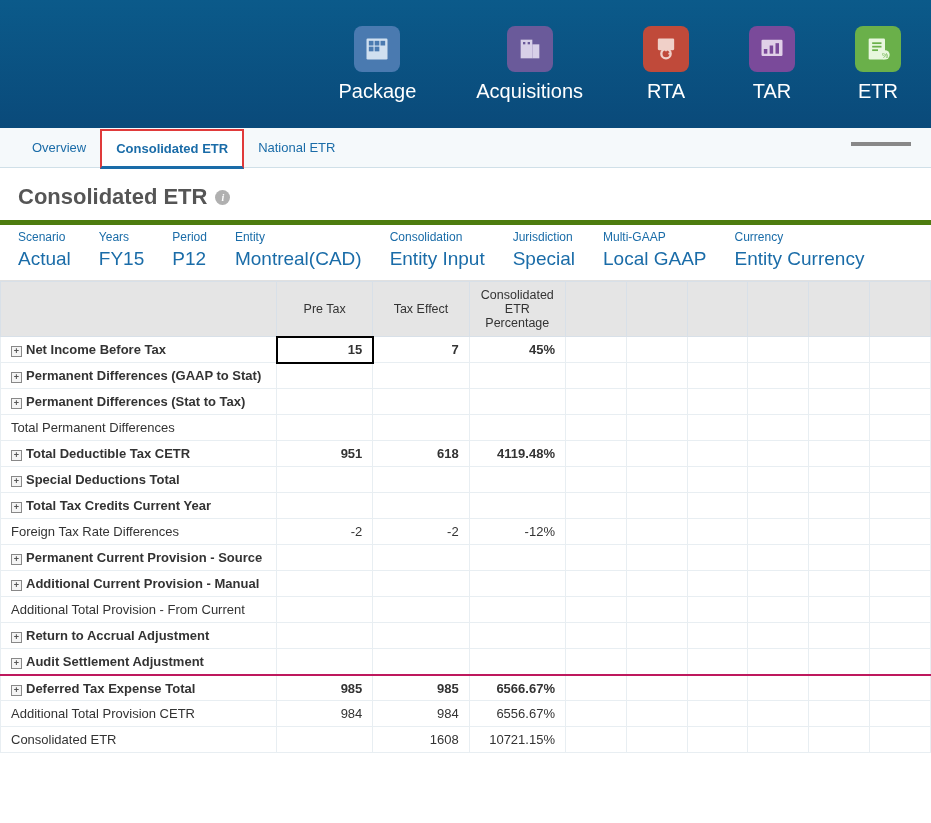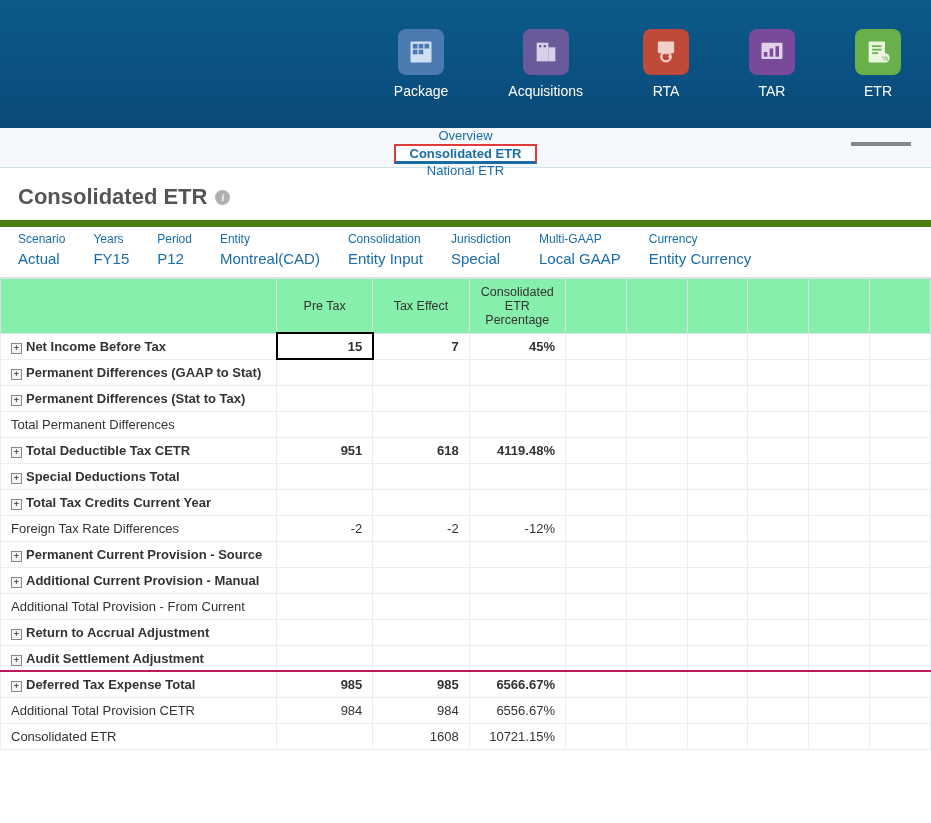--- a/index.html
+++ b/index.html
@@ -1,44 +1,44 @@
 <!DOCTYPE html>
 <html><head>
 <meta charset="utf-8">
 <style>
   * { box-sizing: border-box; }
   html, body { margin: 0; padding: 0; font-family: Arial, Helvetica, sans-serif; font-size: 13px; color: #333; background: #fff; }
   .topbar { background: #0a4a7a; background: linear-gradient(to bottom, #0b5a8a 0%, #0a4a7a 100%); height: 128px; display: flex; justify-content: flex-end; align-items: center; padding: 0 30px; gap: 60px; }
   .nav-item { display: flex; flex-direction: column; align-items: center; gap: 8px; cursor: pointer; }
   .nav-icon { width: 46px; height: 46px; border-radius: 8px; display: flex; align-items: center; justify-content: center; position: relative; }
-  .nav-label { color: #fff; font-size: 14px; }
+  .nav-label { color: #fff; font-size: 20px; }
   .icon-package { background: #4a7ab0; }
   .icon-acq { background: #6a5a9a; }
   .icon-rta { background: #c04a3a; }
   .icon-tar { background: #7a4a9a; }
   .icon-etr { background: #6ab04a; }
   .nav-icon svg { width: 28px; height: 28px; }
   .etr-underline { position: absolute; right: 20px; bottom: -18px; width: 60px; height: 4px; background: #888; }
   .topbar-wrap { position: relative; }
 
-  .tabs-row { background: #f5f9fb; border-bottom: 1px solid #d0e0e8; padding: 0 18px; display: flex; align-items: center; height: 40px; gap: 0; flex-direction: column; }
+  .tabs-row { background: #f5f9fb; border-bottom: 1px solid #d0e0e8; padding: 0 18px; display: flex; align-items: center; height: 40px; gap: 0; }
   .tab { padding: 0 14px; height: 40px; display: flex; align-items: center; color: #1a6ca8; font-size: 13px; cursor: pointer; }
   .tab.active { font-weight: bold; border: 2px solid #e03a3a; border-bottom: 3px solid #1a6ca8; background: #fff; position: relative; top: 1px; }
 
   .page-title { display: flex; align-items: center; gap: 8px; padding: 16px 18px 10px; }
   .page-title h2 { margin: 0; font-size: 22px; color: #555; font-weight: bold; }
   .info-icon { width: 15px; height: 15px; border-radius: 50%; background: #b0b0b0; color: #fff; display: inline-flex; align-items: center; justify-content: center; font-size: 10px; font-style: italic; font-family: Georgia, serif; font-weight: bold; }
 
-  .dims-bar { padding: 4px 18px 8px; border-top: 7px solid #4d7c0f; border-bottom: 1px solid #e0e0e0; display: flex; gap: 28px; }
+  .dims-bar { padding: 4px 18px 8px; border-top: 5px solid #4d7c0f; border-bottom: 1px solid #e0e0e0; display: flex; gap: 28px; }
   .dim-group { display: flex; flex-direction: column; }
   .dim-label { color: #1a6ca8; font-size: 12px; line-height: 1.4; }
-  .dim-value { color: #1a6ca8; font-size: 15px; line-height: 1.4; }
+  .dim-value { color: #1a6ca8; font-size: 19px; line-height: 1.4; }
 
   .data-table { width: 100%; border-collapse: collapse; }
-  .data-table th { font-weight: normal; color: #333; padding: 6px 10px; border: 1px solid #d8e0e8; background: #86efac; text-align: center; vertical-align: middle; height: 50px; font-size: 12.5px;}
+  .data-table th { font-weight: normal; color: #333; padding: 6px 10px; border: 1px solid #d8e0e8; background: #e5e5e5; text-align: center; vertical-align: middle; height: 50px; font-size: 12.5px;}
   .data-table td { padding: 4px 10px; border: 1px solid #e8eef2; height: 26px; font-size: 13px; }
   .row-label { width: 250px; white-space: nowrap; }
   .data-table td.num { text-align: right; width: 95px; }
   .bold-row td { font-weight: bold; }
   .bold-row .row-label { font-weight: bold; }
   .expand { display: inline-block; width: 11px; height: 11px; border: 1px solid #888; color: #555; font-size: 9px; line-height: 9px; text-align: center; margin-right: 4px; vertical-align: 0; cursor: pointer; background: #f4f4f4;}
   .selected-cell { outline: 2px solid #000; outline-offset: -1px; position: relative; }
   .section-gap td { border-top: 2px solid #be185d; }
   .filler { width: 60px; }
   .table-wrap { padding: 0; }

